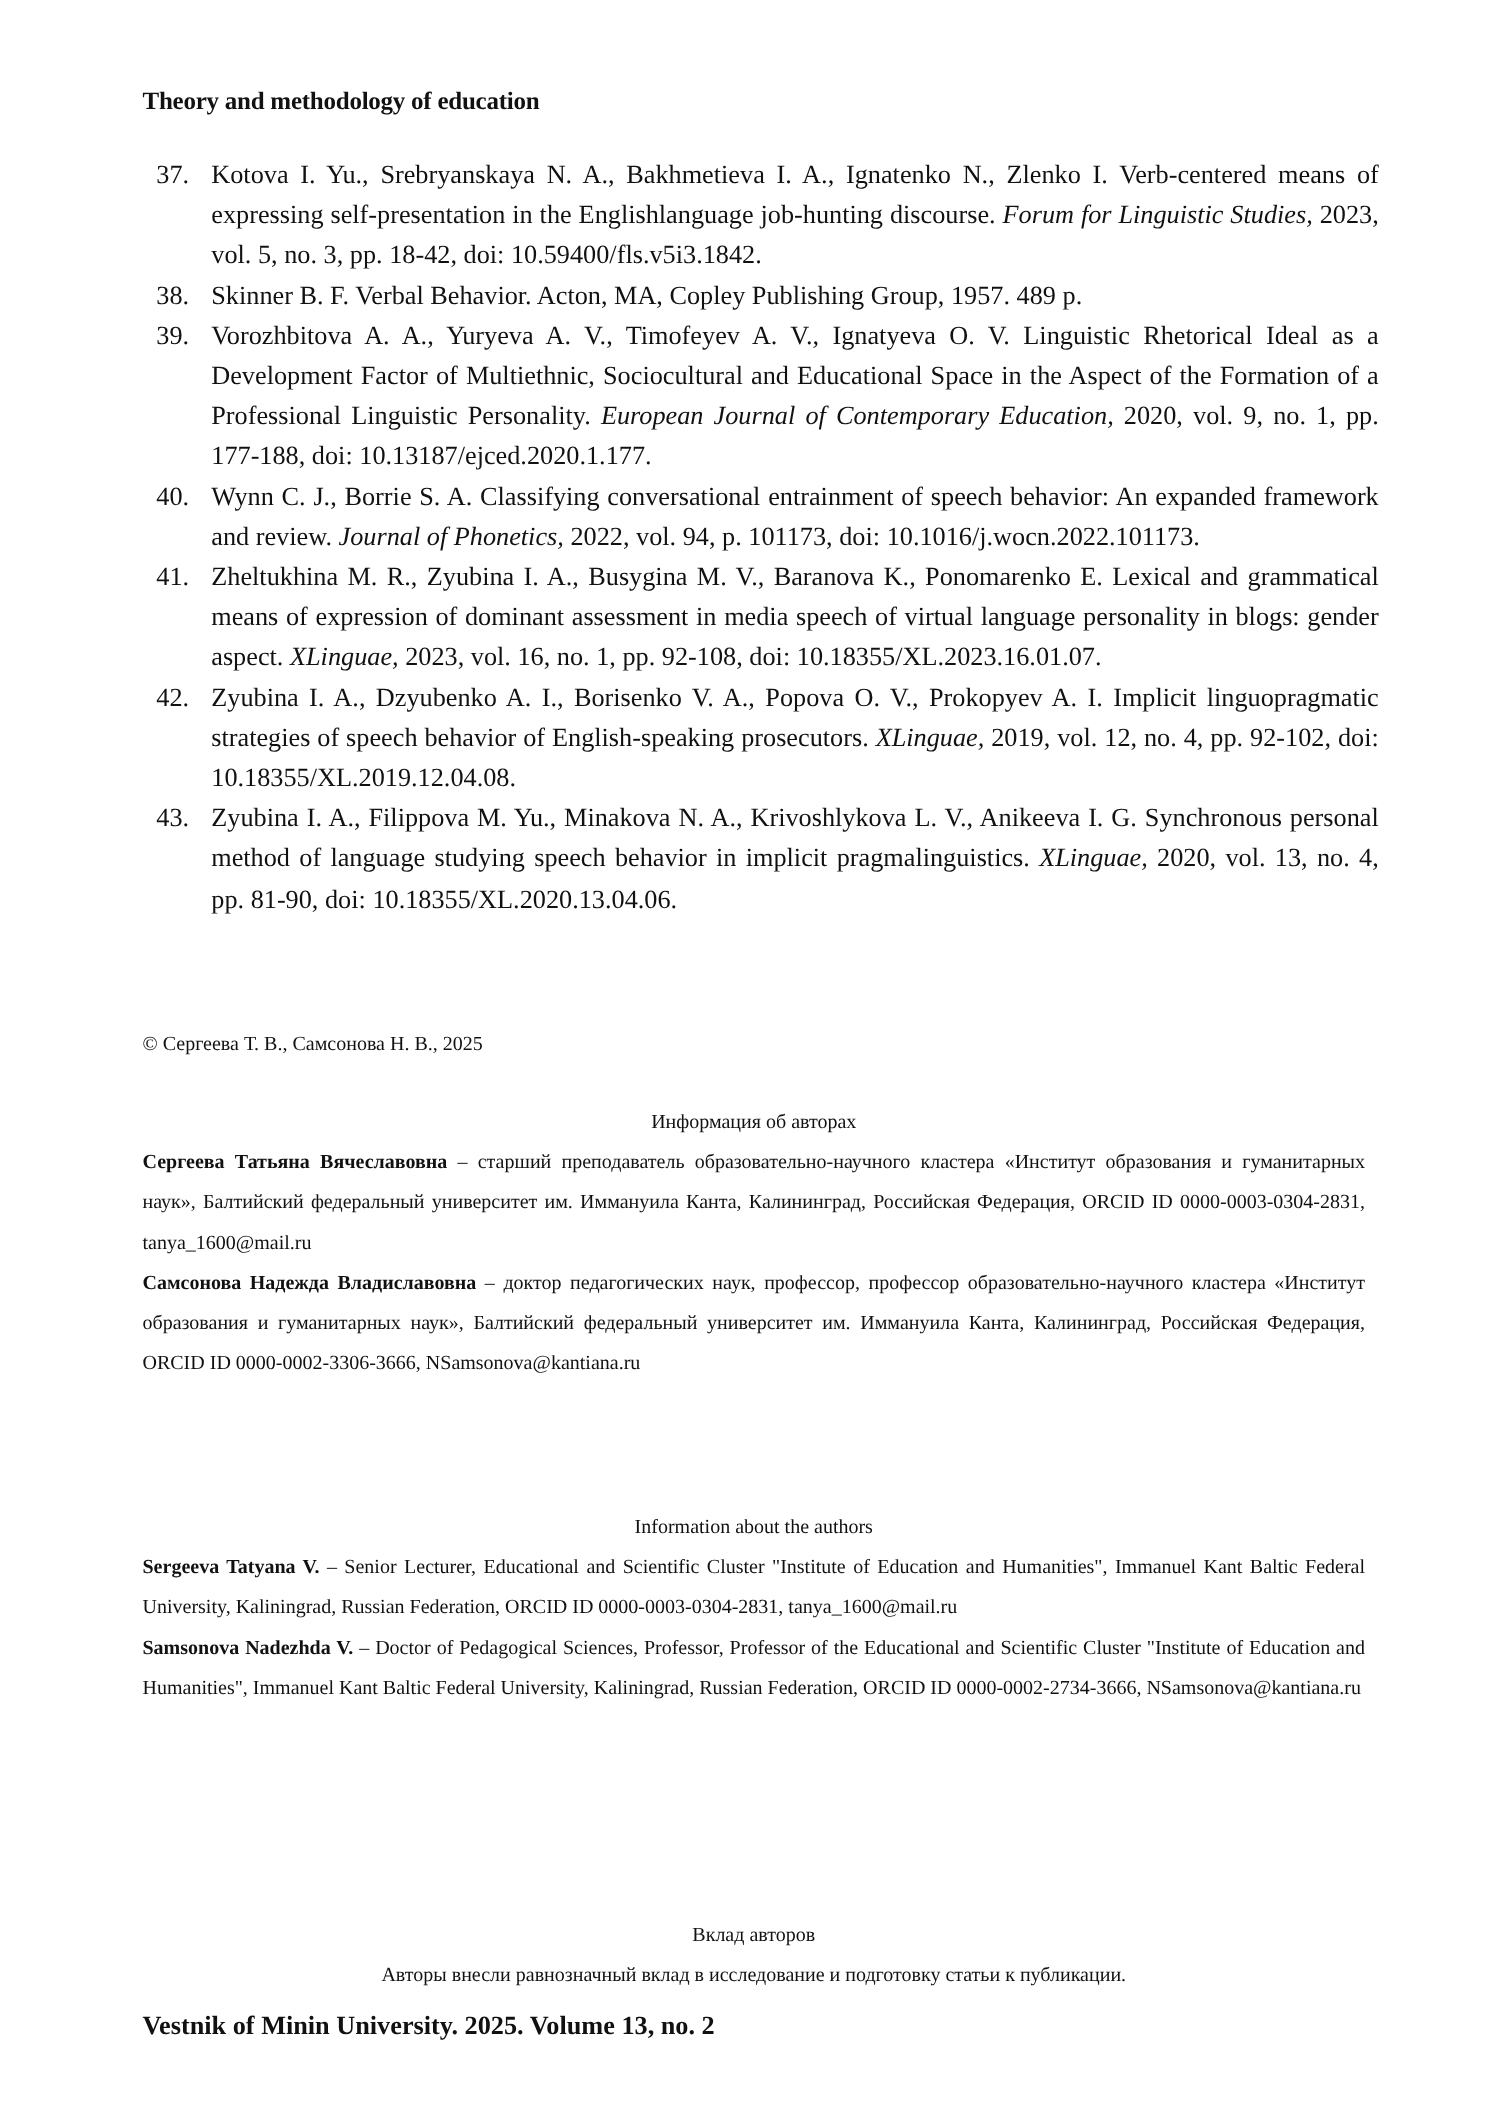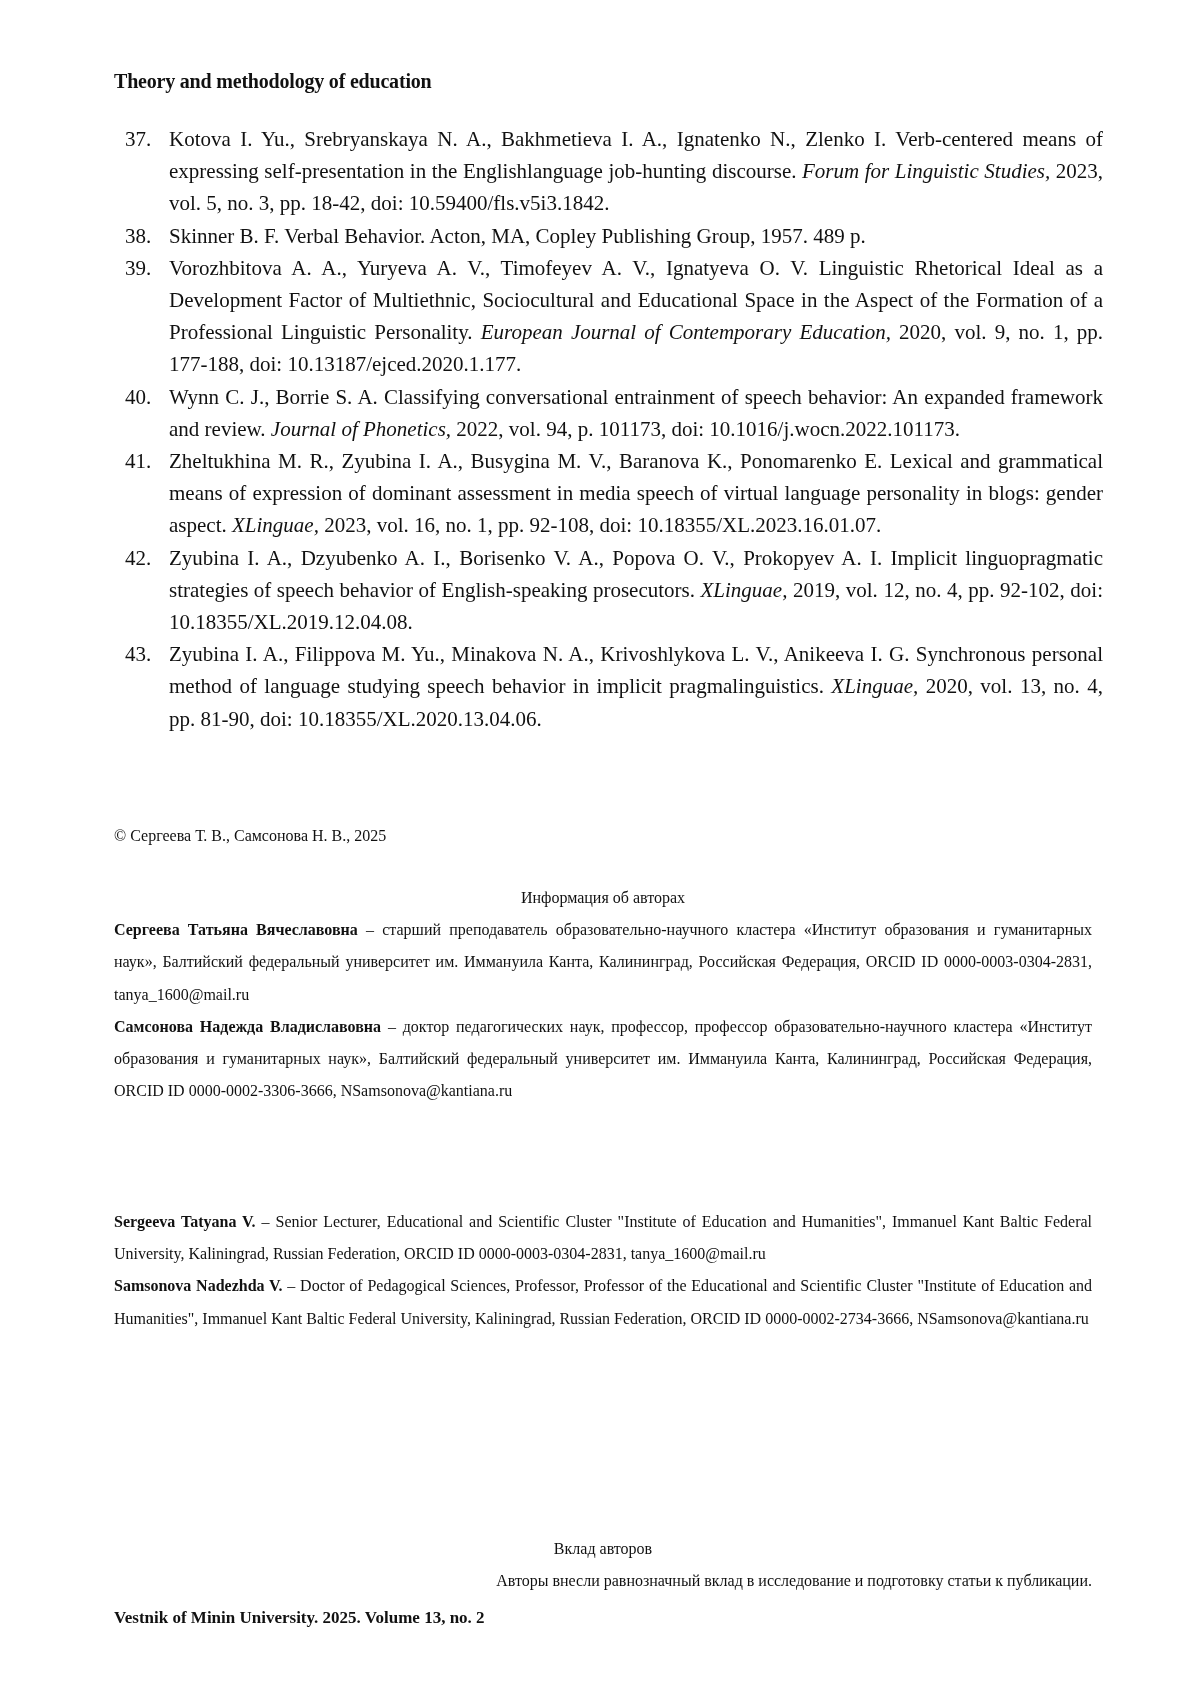--- a/index.html
+++ b/index.html
@@ -26,21 +26,21 @@
     font-size: 16px; line-height: 32.2px; text-align: justify;
   }
   .copyright { top: 820px; }
   .section-title { text-align: center; font-weight: normal; }
   .ru-info { top: 882px; }
   .en-info { top: 1206px; }
   .contrib { top: 1497px; margin-top: 36px; }
   .author b { font-weight: bold; }
   .footer {
     position: absolute; left: 114px; top: 1608px;
-    font-weight: bold; font-size: 17px;
+    font-weight: bold; font-size: 21px;
   }
 </style>
 </head>
 <body>
 
 <div class="running-head">Theory and methodology of education</div>
 
 <ol class="refs">
   <li class="ref">
     <span class="num">37.</span>
@@ -74,22 +74,23 @@
 
 <div class="block copyright">© Сергеева Т. В., Самсонова Н. В., 2025</div>
 
 <div class="block ru-info">
   <div class="section-title">Информация об авторах</div>
   <div class="author"><b>Сергеева Татьяна Вячеславовна</b><span> – старший преподаватель образовательно-научного кластера «Институт образования и гуманитарных наук», Балтийский федеральный университет им. Иммануила Канта, Калининград, Российская Федерация, ORCID ID 0000-0003-0304-2831, tanya_1600@mail.ru</span></div>
   <div class="author"><b>Самсонова Надежда Владиславовна</b><span> – доктор педагогических наук, профессор, профессор образовательно-научного кластера «Институт образования и гуманитарных наук», Балтийский федеральный университет им. Иммануила Канта, Калининград, Российская Федерация, ORCID ID 0000-0002-3306-3666, NSamsonova@kantiana.ru</span></div>
 </div>
 
 <div class="block en-info">
+  <div class="section-title">Information about the authors</div>
   <div class="author"><b>Sergeeva Tatyana V.</b><span> – Senior Lecturer, Educational and Scientific Cluster "Institute of Education and Humanities", Immanuel Kant Baltic Federal University, Kaliningrad, Russian Federation, ORCID ID 0000-0003-0304-2831, tanya_1600@mail.ru</span></div>
   <div class="author"><b>Samsonova Nadezhda V.</b><span> – Doctor of Pedagogical Sciences, Professor, Professor of the Educational and Scientific Cluster "Institute of Education and Humanities", Immanuel Kant Baltic Federal University, Kaliningrad, Russian Federation, ORCID ID 0000-0002-2734-3666, NSamsonova@kantiana.ru</span></div>
 </div>
 
 <div class="block contrib">
   <div class="section-title">Вклад авторов</div>
-  <div style="text-align:right">Авторы внесли равнозначный вклад в исследование и подготовку статьи к публикации.</div>
+  <div style="text-align:center">Авторы внесли равнозначный вклад в исследование и подготовку статьи к публикации.</div>
 </div>
 
 <div class="footer">Vestnik of Minin University. 2025. Volume 13, no. 2</div>
 
 </body></html>

